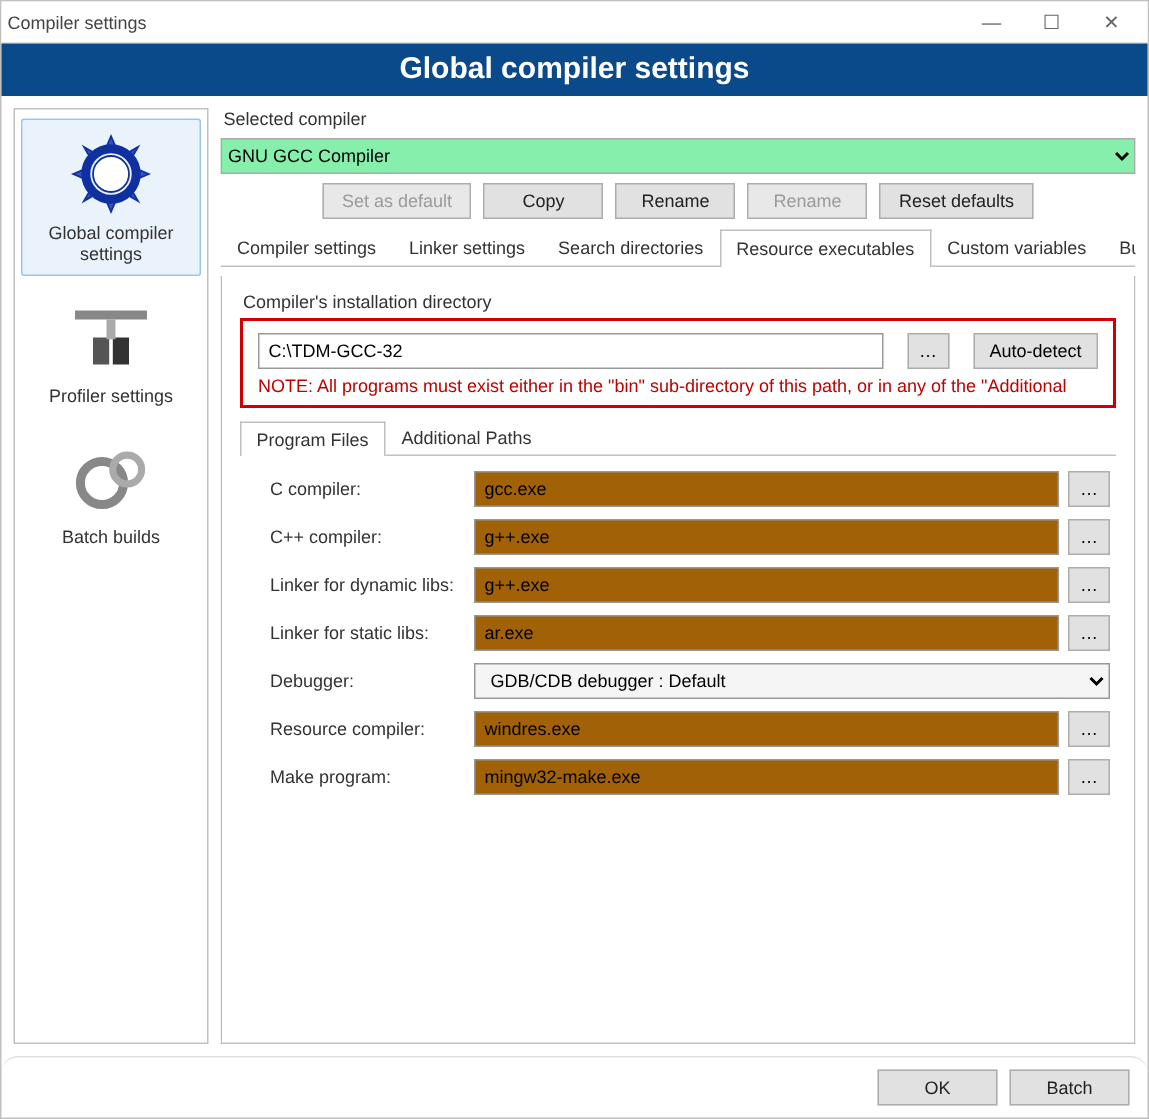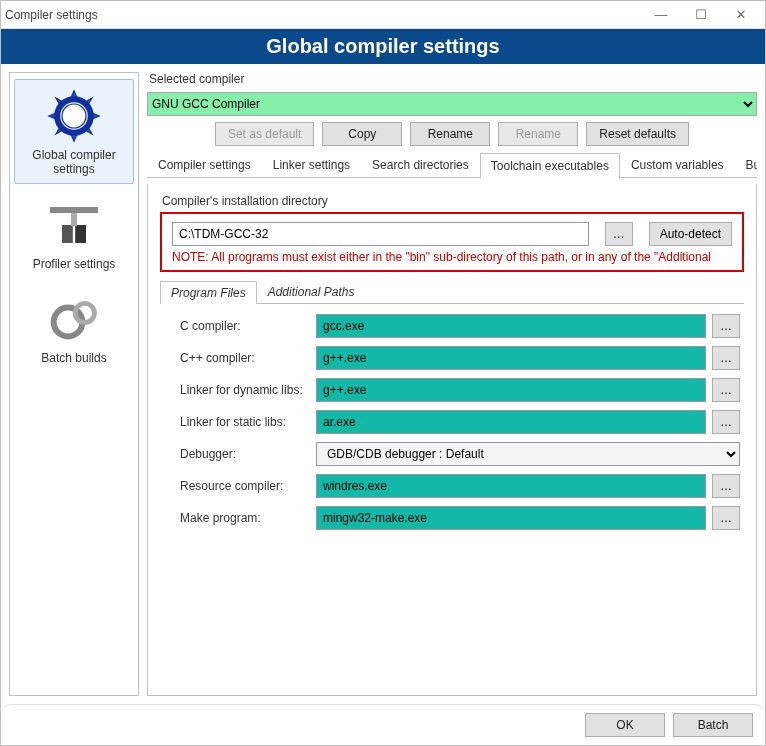--- a/index.html
+++ b/index.html
@@ -29,25 +29,25 @@
 .panel { flex: 1; border: 1px solid #c0c0c0; border-top: none; padding: 10px 12px 12px; display: flex; flex-direction: column; overflow: hidden; }
 .fieldset { border: none; padding: 0; margin: 0; }
 .legend { color: #333; padding: 0 2px; margin-bottom: 4px; }
 .redbox { border: 2px solid #d00000; padding: 8px 10px 6px; margin-bottom: 8px; }
 .install-row { display: flex; gap: 16px; align-items: flex-end; }
 .text-input { flex: 1; height: 24px; border: 1px solid #999; padding: 0 6px; background: #fff; }
 .dots-btn { width: 28px; height: 24px; border: 1px solid #adadad; background: #e1e1e1; cursor: pointer; }
 .autodetect { height: 24px; padding: 0 10px; border: 1px solid #adadad; background: #e1e1e1; cursor: pointer; }
 .note { color: #c00000; font-size: 12px; margin-top: 4px; white-space: nowrap; overflow: hidden; }
 .subtabs { display: flex; border-bottom: 1px solid #c0c0c0; }
-.subtabs .tab { font-size: 12px; padding: 4px 10px; font-style: italic; }
+.subtabs .tab { font-size: 12px; padding: 4px 10px; }
 .form-rows { padding: 10px 4px; display: flex; flex-direction: column; gap: 8px; margin-left: 16px; }
 .form-row { display: flex; align-items: center; gap: 6px; }
 .form-label { width: 130px; color: #333; }
-.form-input { flex: 1; height: 24px; border: 1px solid #999; padding: 0 6px; background: #14b8a6; }
+.form-input { flex: 1; height: 24px; border: 1px solid #999; padding: 0 6px; background: #a16207; }
 .form-select { flex: 1; height: 24px; border: 1px solid #999; background: #f5f5f5; padding: 0 6px; }
 .footer { padding: 8px 12px; display: flex; justify-content: flex-end; gap: 8px; border-top: 1px solid #e0e0e0; border-radius: 11px; }
 </style>
 </head>
 <body>
 
 <div class="window">
 
   <div class="titlebar">
     <span class="titlebar-text">Compiler settings</span>
@@ -101,21 +101,21 @@
         <button class="btn">Copy</button>
         <button class="btn">Rename</button>
         <button class="btn disabled" disabled="">Rename</button>
         <button class="btn wide">Reset defaults</button>
       </div>
 
       <div class="tabs-wrap">
         <div class="tab">Compiler settings</div>
         <div class="tab">Linker settings</div>
         <div class="tab">Search directories</div>
-        <div class="tab active">Toolchain executables</div>
+        <div class="tab active">Resource executables</div>
         <div class="tab">Custom variables</div>
         <div class="tab">Build</div>
 
       </div>
 
       <div class="panel">
         <div class="fieldset">
           <div class="legend">Compiler's installation directory</div>
           <div class="redbox">
             <div class="install-row">

